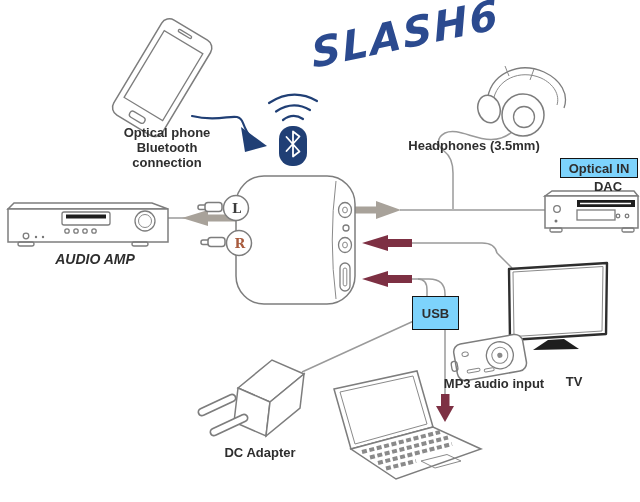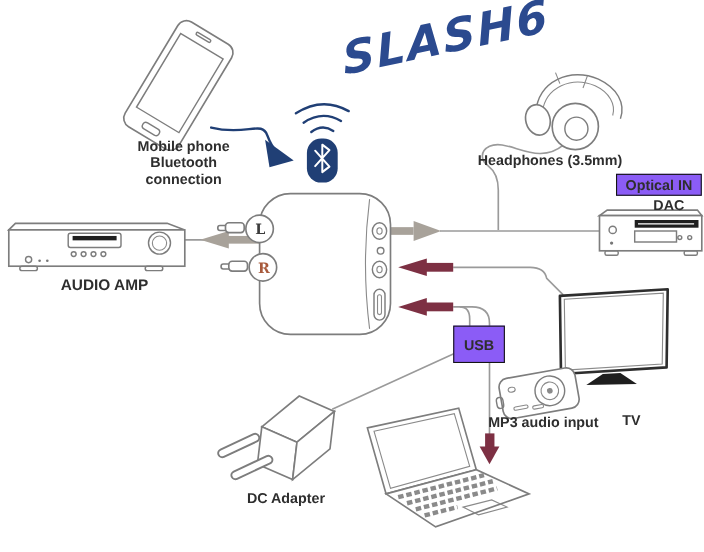--- a/index.html
+++ b/index.html
@@ -16,21 +16,21 @@
   .grayarrow{fill:var(--arrow-gray,#a8a29a);stroke:none;}
   .navy{fill:var(--bluetooth-navy,#203f75);}
   .navyline{fill:none;stroke:var(--bluetooth-navy,#203f75);stroke-width:2.2;stroke-linecap:round;}
   .darkfill{fill:#1e1e1e;stroke:none;}
   .tvline{fill:#fff;stroke:#2e2e2e;stroke-width:2.4;stroke-linejoin:round;}
   .keys{fill:none;stroke:#8a8a8a;stroke-width:4;stroke-dasharray:5 2.6;}
   .lbl{position:absolute;font-size:13px;font-weight:600;line-height:1.15;white-space:nowrap;}
   .lbl.center{transform:translateX(-50%);text-align:center;}
   .lbl.multi{white-space:pre-line;}
   .boxlbl{
-    position:absolute;border:1.6px solid #141414;background:#8b5cf6;font-size:13px;font-weight:700;
+    position:absolute;border:1.6px solid #141414;background:#7dd3fc;font-size:13px;font-weight:700;
     display:flex;align-items:center;justify-content:center;box-sizing:border-box;
   }
   #logo{
     position:absolute;left:298px;top:10px;width:215px;text-align:center;
     font-size:41px;font-weight:700;font-style:italic;letter-spacing:2px;
     color:var(--logo-blue,#2b4a8f);transform:rotate(-12deg) skewX(-6deg);
     font-family:"DejaVu Sans","Liberation Sans",sans-serif;
   }
   .rca-letter{font-size:13px;font-weight:700;font-family:"DejaVu Serif","Liberation Serif",serif;}
 </style>
@@ -196,29 +196,29 @@
         <path class="keys" d="M 370,457.5 L 448,437.5"></path>
         <path class="keys" d="M 378,463 L 452,444"></path>
         <path class="keys" d="M 386,468.5 L 416,461"></path>
       </g>
       <polygon class="thin" points="421,461 447,454.5 461,461 435,468"></polygon>
     </g>
   </svg>
 
   <div id="logo">SLASH6</div>
 
-  <div class="lbl center multi" style="left:167px;top:126px;">Mobile phone
+  <div class="lbl center multi" style="left:167px;top:126px;">Optical phone
 Bluetooth
 connection</div>
-  <div class="lbl center" style="left:500px;top:139px;text-align:right;">Headphones (3.5mm)</div>
+  <div class="lbl center" style="left:474px;top:139px;text-align:right;">Headphones (3.5mm)</div>
 
   <div class="boxlbl" style="left:560px;top:158px;width:78px;height:20px;">Optical IN</div>
   <div class="lbl center" style="left:592px;top:180px;padding-left:32px;">DAC</div>
 
-  <div class="lbl center" style="left:95px;top:251px;font-size:14px;font-weight:700;">AUDIO AMP</div>
+  <div class="lbl center" style="left:95px;top:251px;font-size:14px;font-weight:700;font-style:italic;">AUDIO AMP</div>
 
   <div class="boxlbl" style="left:412px;top:296px;width:47px;height:34px;">USB</div>
 
   <div class="lbl center" style="left:574px;top:375px;">TV</div>
 
   <div class="lbl center" style="left:494px;top:377px;">MP3 audio input</div>
   <div class="lbl center" style="left:260px;top:446px;">DC Adapter</div>
 </div>
 
 </body></html>

